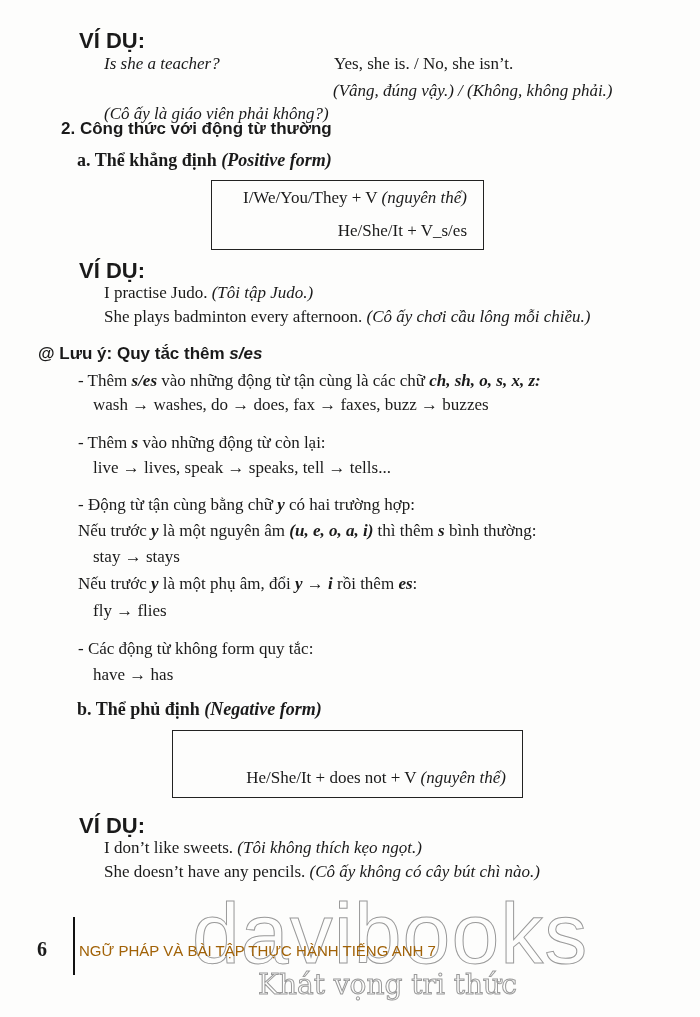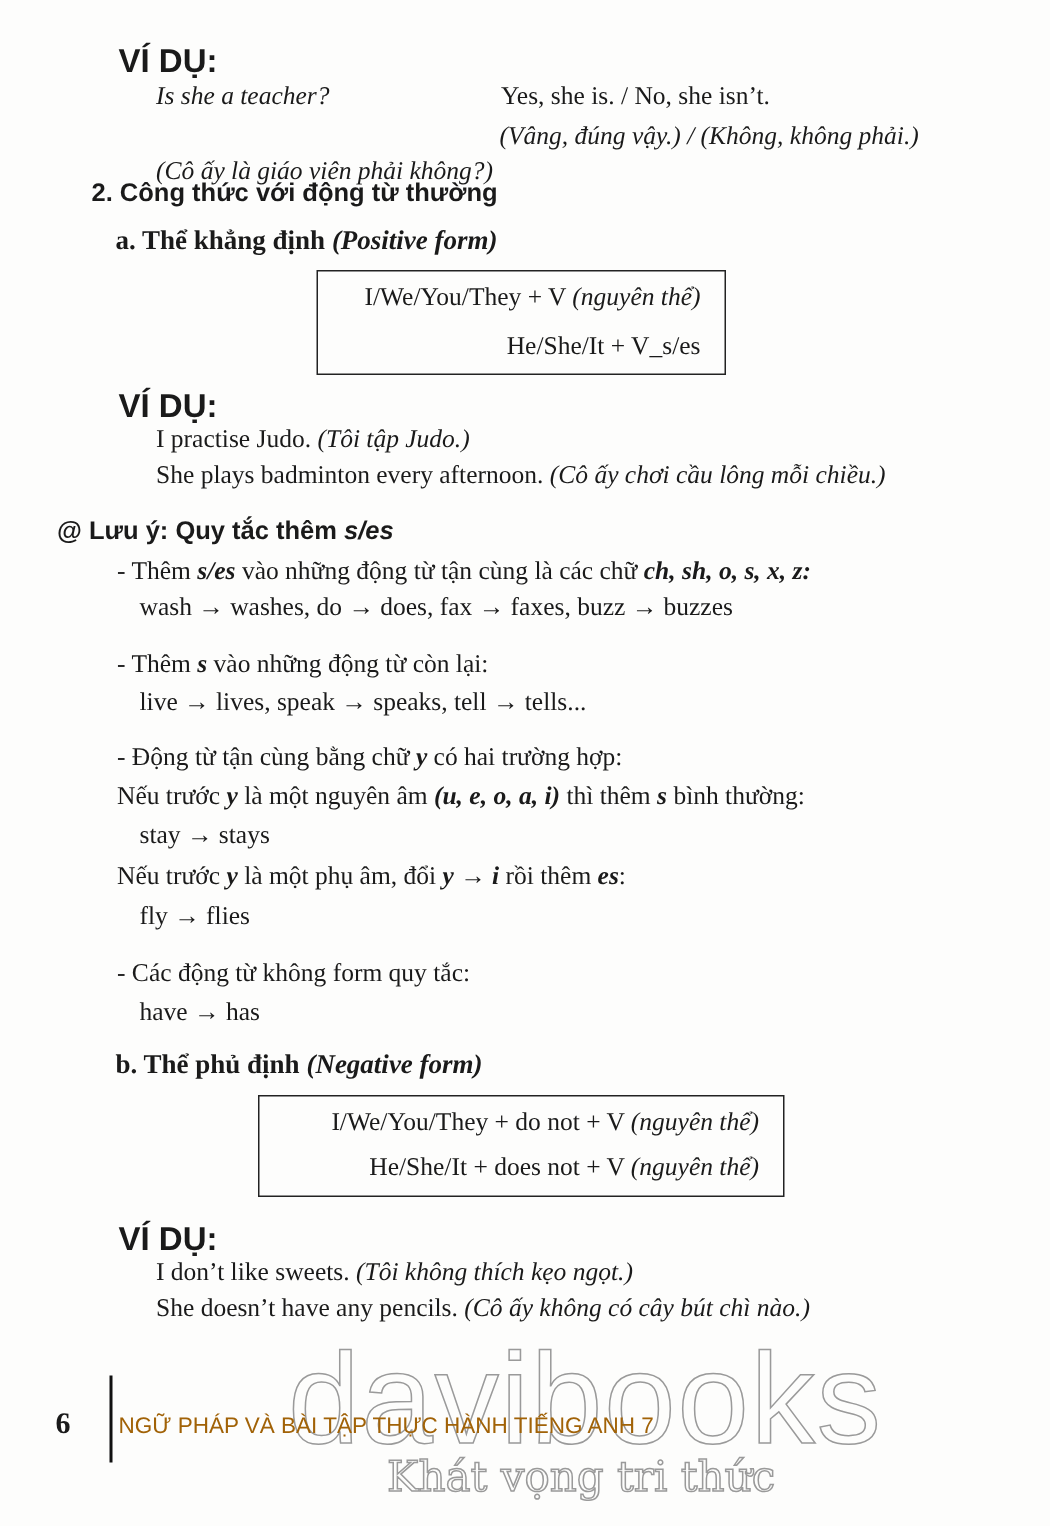--- a/index.html
+++ b/index.html
@@ -80,24 +80,20 @@
 <div class="abs body" style="left:93px; top:601px;">fly → flies</div>
 
 <div class="abs body" style="left:78px; top:639px;">- Các động từ không form quy tắc:</div>
 <div class="abs body" style="left:93px; top:665px;">have → has</div>
 
 <div class="abs h3" style="left:77px; top:699px;">
   <span>b. Thể phủ định</span>
   <span class="it">(Negative form)</span>
 </div>
 <div class="box" style="left:172px; top:730px; width:349px; height:66px;">
-  <div class="line" style="top:7px;">
-    <span>I/We/You/They + do not + V</span>
-    <span class="it">(nguyên thể)</span>
-  </div>
   <div class="line" style="top:37px;">
     <span>He/She/It + does not + V</span>
     <span class="it">(nguyên thể)</span>
   </div>
 </div>
 
 <div class="abs vidu" style="left:79px; top:813px;">VÍ DỤ:</div>
 <div class="abs body" style="left:104px; top:838px;">
   <span>I don’t like sweets.</span>
   <span class="it">(Tôi không thích kẹo ngọt.)</span>

